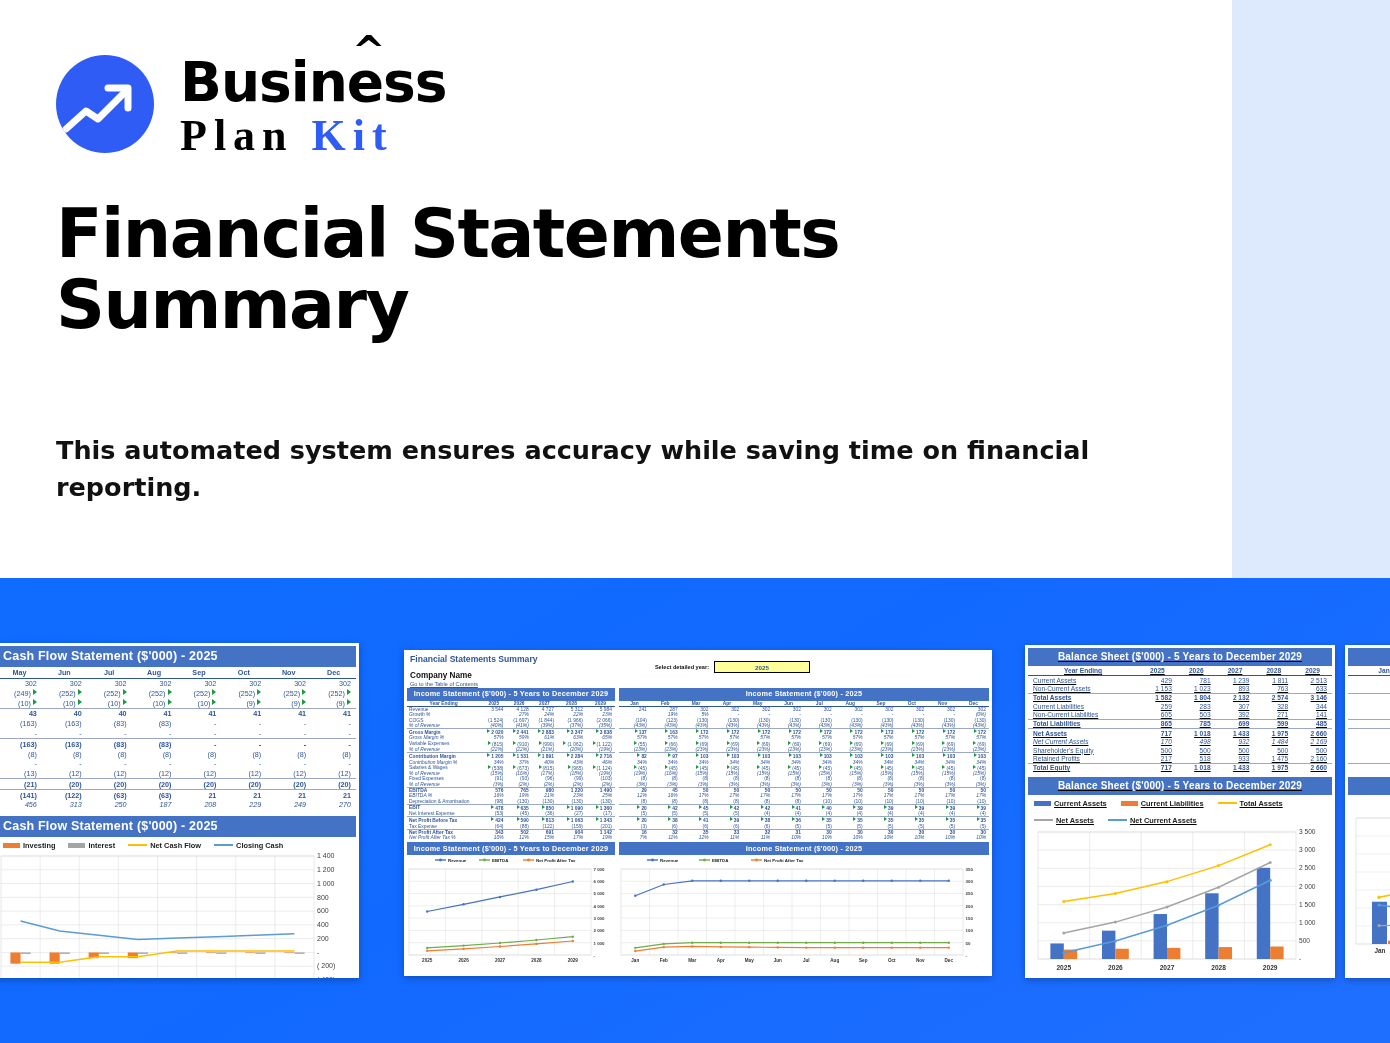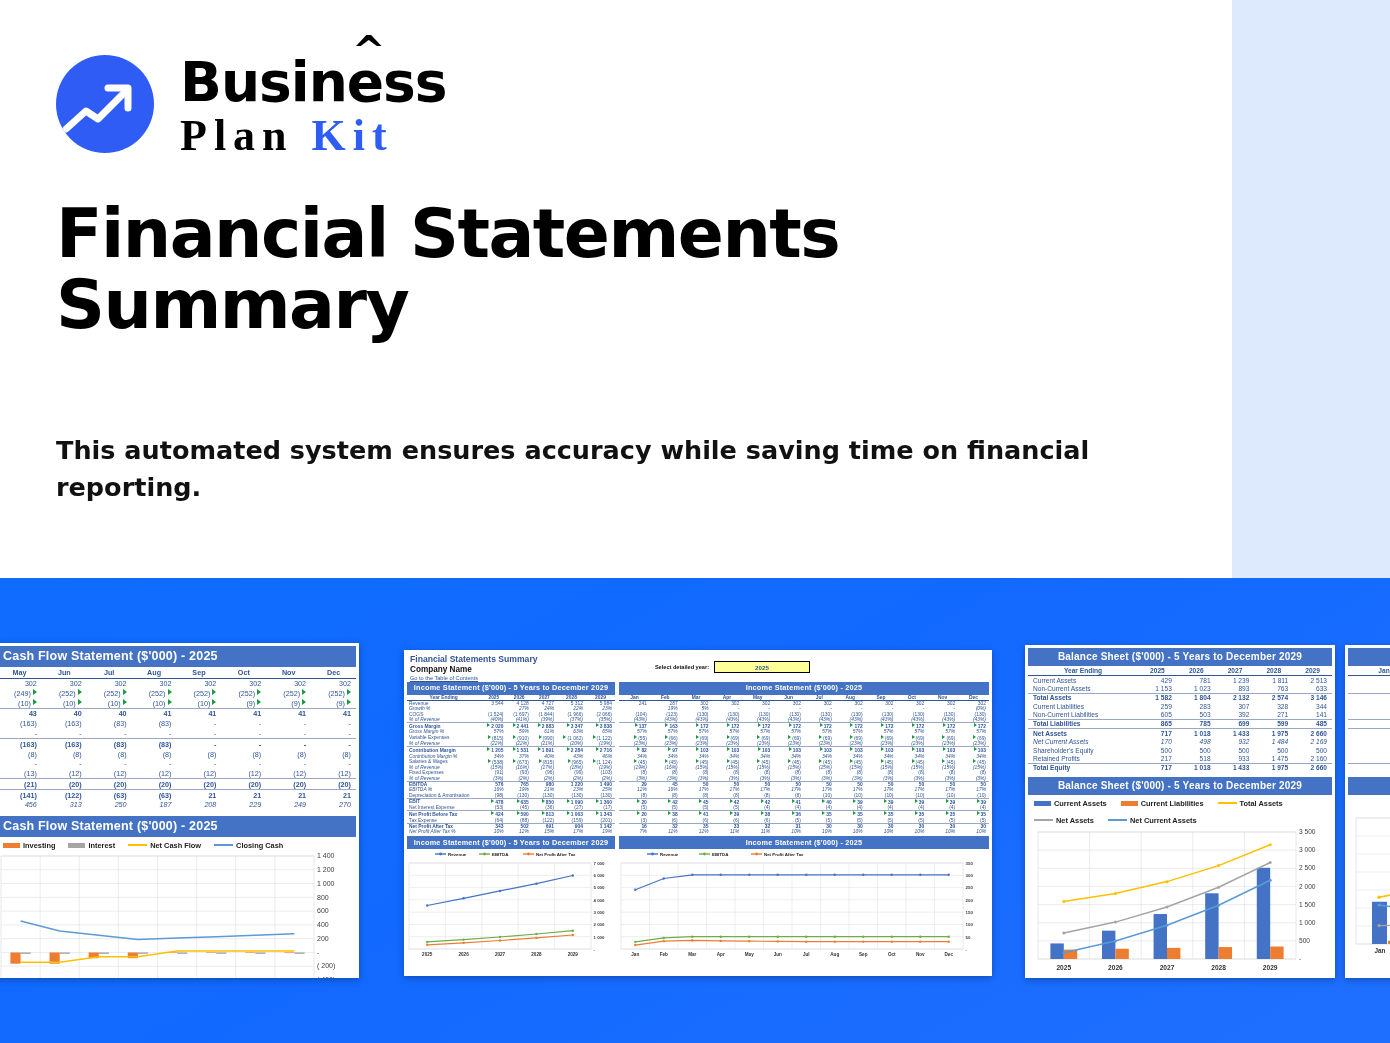--- a/index.html
+++ b/index.html
@@ -98,21 +98,21 @@
   .legend-item { display: flex; align-items: center; gap: 3px; }
   .swatch-bar { width: 17px; height: 5px; display: inline-block; }
   .swatch-line { width: 19px; height: 2px; display: inline-block; }
 
   
   #panel-center {
     left: 404px; top: 650px; width: 588px; height: 326px;
   }
   #center-head { padding: 4px 6px 1px 6px; position: relative; }
   #center-title-1 { font-size: 8.6px; font-weight: bold; color: #2f5597; }
-  #center-title-2 { font-size: 8.2px; font-weight: bold; color: #111; margin-top: 1px; }
+  #center-title-2 { font-size: 8.2px; font-weight: bold; color: #111; margin-top: 7px; }
   #center-toc {
     font-size: 5.6px; color: #2f5597; text-decoration: underline; margin-top: 1px;
   }
   #year-picker {
     position: absolute; right: 182px; top: 11px; display: flex;
     align-items: center; gap: 5px;
   }
   #year-picker-label { font-size: 5.6px; font-weight: bold; color: #111; }
   #year-picker-input {
     width: 96px; background: #ffff99; border: 1.5px solid #000; color: #2f5597;
@@ -126,21 +126,21 @@
   .is-table td { padding: 0.15px 3px; }
   .is-table .lbl { padding-left: 2px; }
   .tiny-flag {
     display: inline-block; width: 0; height: 0;
     border-left: 3px solid #1a9c3c; border-top: 2px solid transparent;
     border-bottom: 2px solid transparent; margin-right: 1px; vertical-align: 1px;
   }
 
   
   #panel-balance {
-    left: 1025px; top: 645px; width: 310px; height: 333px;
+    left: 1025px; top: 645px; width: 310px; height: 333px; text-decoration: underline;
   }
   #panel-balance .band-title { font-size: 10px; padding: 2px 0; }
   #bs-table { font-size: 6.6px; margin-top: 1px; }
   #bs-table td { padding: 0.7px 5px; }
 
   
   #panel-edge {
     left: 1345px; top: 645px; width: 78px; height: 333px;
   }
   #panel-edge .band-title { font-size: 10px; padding: 2px 0; }

